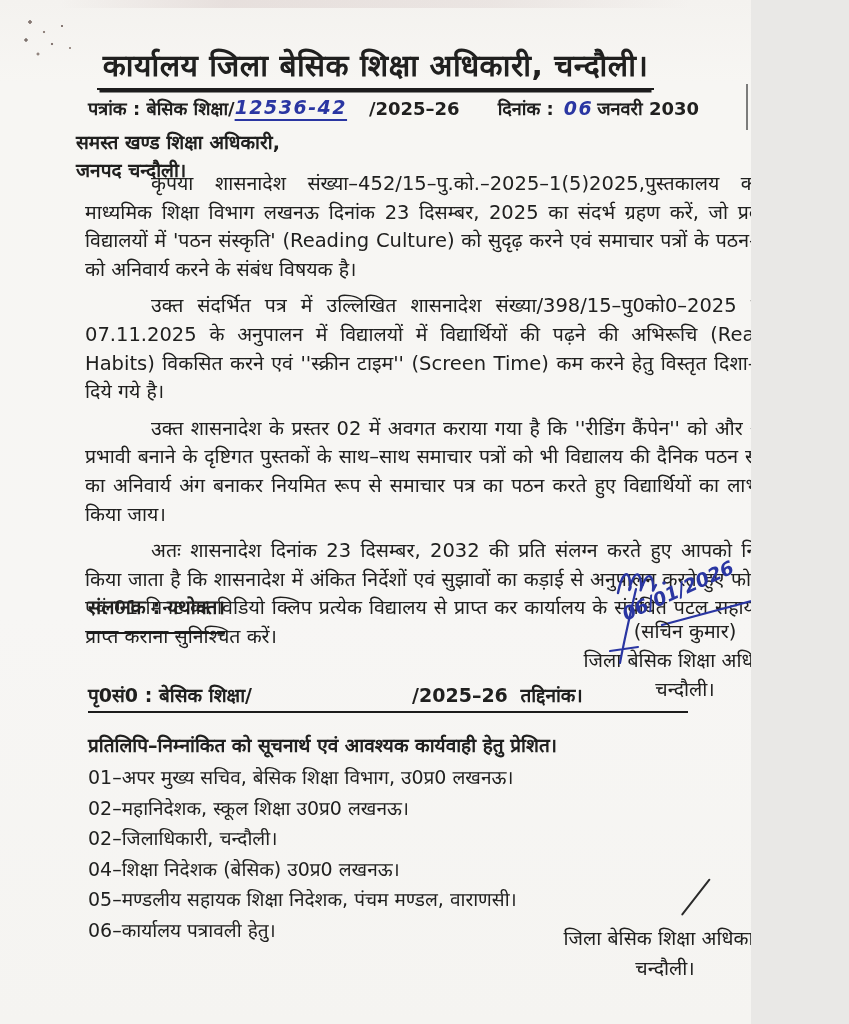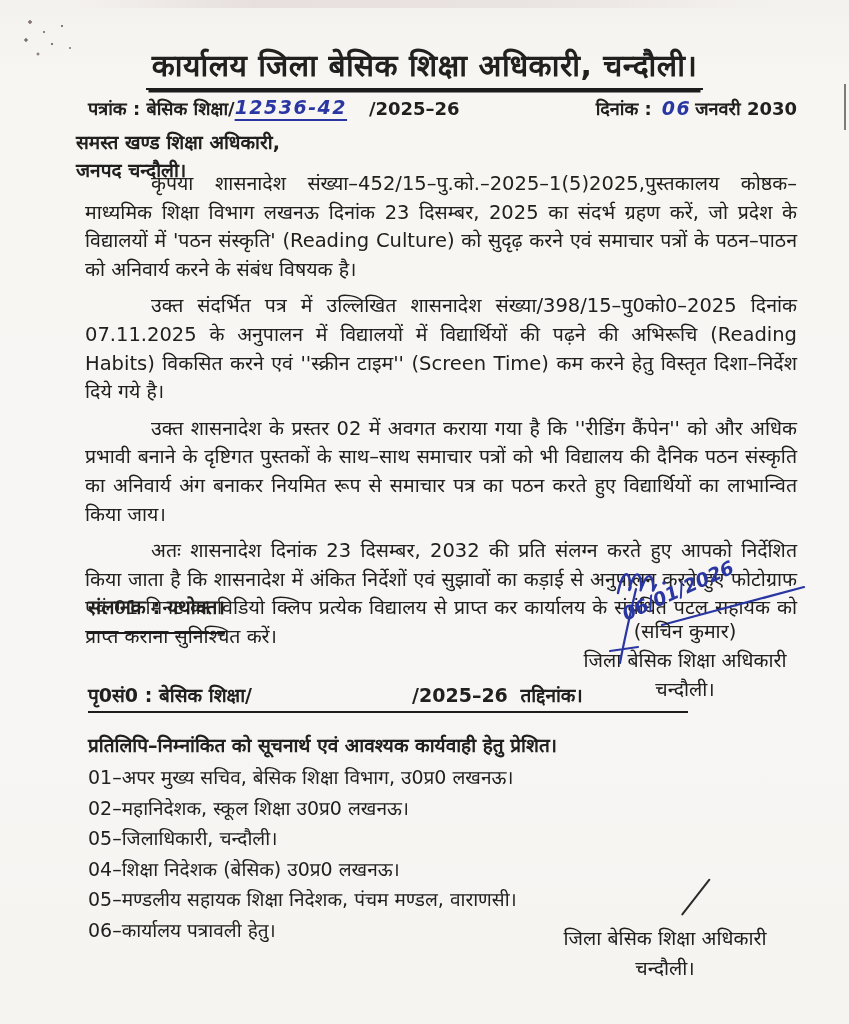--- a/index.html
+++ b/index.html
@@ -4,21 +4,21 @@
 <style>
   html,body{margin:0;padding:0;}
   body{
     width:849px;height:1024px;
     background:#e9e8e6;
     font-family:"DejaVu Sans","Liberation Sans",sans-serif;
     -webkit-font-smoothing:antialiased;
   }
   .page{
     position:relative;
-    width:849px;height:1024px;
+    width:751px;height:1024px;
     overflow:hidden;
     background:linear-gradient(180deg,#f4f2ef 0%,#f7f6f3 8%,#f7f6f4 60%,#f5f4f1 100%);
     color:#20201f;
   }
   
   .speckles{
     position:absolute;left:18px;top:14px;width:70px;height:60px;
     background:
       radial-gradient(circle 1.5px at 12px 8px,#6b5a55 0 1.5px,transparent 2px),
       radial-gradient(circle 1px at 26px 18px,#7a6a63 0 1px,transparent 1.6px),
@@ -173,21 +173,21 @@
     <span>पृ0सं0 : बेसिक शिक्षा/</span>
     <span class="endorse-blank"></span>
     <span class="endorse-suffix">/2025–26 तद्दिनांक।</span>
   </div>
 
   <div class="copy-line">प्रतिलिपि–निम्नांकित को सूचनार्थ एवं आवश्यक कार्यवाही हेतु प्रेशित।</div>
 
   <div class="recipients">
     <div>01–अपर मुख्य सचिव, बेसिक शिक्षा विभाग, उ0प्र0 लखनऊ।</div>
     <div>02–महानिदेशक, स्कूल शिक्षा उ0प्र0 लखनऊ।</div>
-    <div>05–जिलाधिकारी, चन्दौली।</div>
+    <div>02–जिलाधिकारी, चन्दौली।</div>
     <div>04–शिक्षा निदेशक (बेसिक) उ0प्र0 लखनऊ।</div>
     <div>05–मण्डलीय सहायक शिक्षा निदेशक, पंचम मण्डल, वाराणसी।</div>
     <div>06–कार्यालय पत्रावली हेतु।</div>
   </div>
 
   <div class="footer-sign">
     <div class="footer-slash"></div>
     <div class="footer-desg">जिला बेसिक शिक्षा अधिकारी</div>
     <div class="footer-place">चन्दौली।</div>
   </div>

